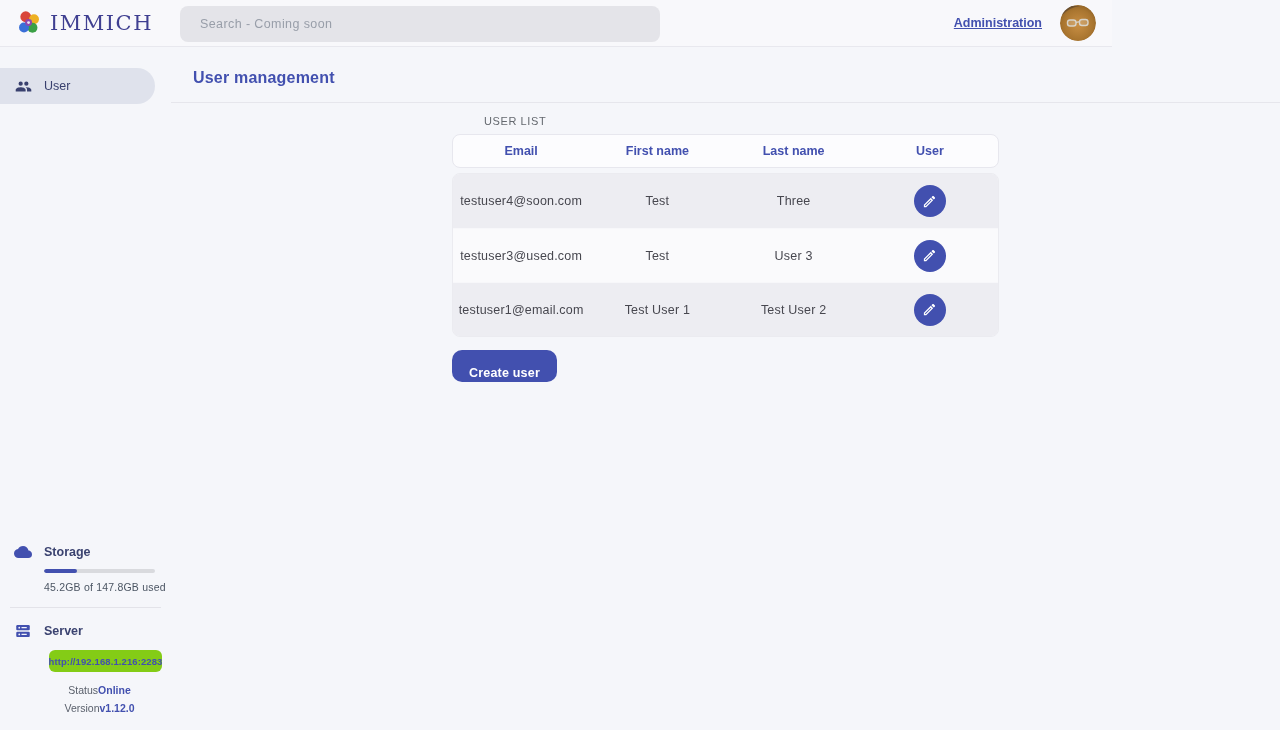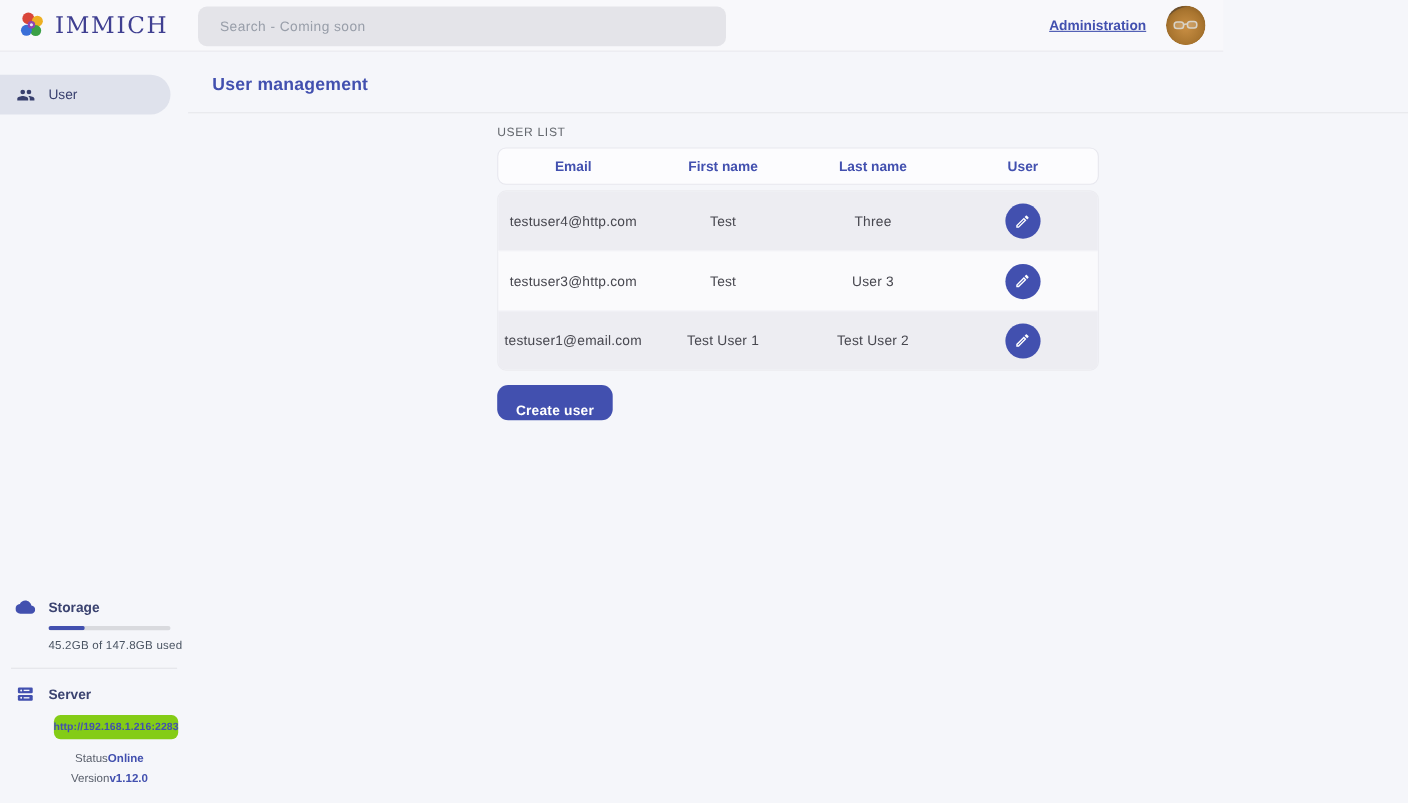--- a/index.html
+++ b/index.html
@@ -79,21 +79,21 @@
   
   .main { position:absolute; top:47px; left:171px; right:0; bottom:0; }
   .page-title {
     font-size:16px; font-weight:700; color:#4250af;
     padding:22px 0 0 22px; letter-spacing:0.2px;
   }
   .title-divider { border:none; border-top:1px solid #e6e6ec; margin-top:15px; }
 
   .content { padding-left:281px; }
   .section-label {
-    margin-top:12px; font-size:11px; color:#65696f; letter-spacing:0.6px; font-weight:500;
+    margin-top:12px; font-size:11px; color:#65696f; letter-spacing:0.6px; font-weight:500;margin-left:32px;
   }
   .user-table { width:547px; margin-top:7px; }
   .thead {
     height:34px; background:#fcfcfe; border:1px solid #e7e7ee; border-radius:8px;
     display:grid; grid-template-columns:repeat(4,1fr); align-items:center;
   }
   .th { text-align:center; font-size:12.5px; font-weight:700; color:#4250af; }
   .tbody { margin-top:5px; border-radius:8px; overflow:hidden; border:1px solid #ebebf0; }
   .tr {
     height:54px; display:grid; grid-template-columns:repeat(4,1fr); align-items:center;
@@ -219,36 +219,36 @@
       <div class="thead">
         <div class="th">Email</div>
         <div class="th">First name</div>
         <div class="th">Last name</div>
         <div class="th">User</div>
       </div>
 
       <div class="tbody">
 
         <div class="tr">
-          <div class="td">testuser4@http.com</div>
+          <div class="td">testuser4@soon.com</div>
           <div class="td">Test</div>
           <div class="td">Three</div>
           <div class="td">
             <button class="edit-btn">
               <span style="display:flex;">
                 <svg width="15" height="15" viewBox="0 0 24 24" fill="#ffffff">
                   <path d="M14.06,9L15,9.94L5.92,19H5V18.08L14.06,9M17.66,3C17.41,3 17.15,3.1 16.96,3.29L15.13,5.12L18.88,8.87L20.71,7.04C21.1,6.65 21.1,6 20.71,5.63L18.37,3.29C18.17,3.09 17.92,3 17.66,3M14.06,6.19L3,17.25V21H6.75L17.81,9.94L14.06,6.19Z"></path>
                 </svg>
               </span>
             </button>
           </div>
         </div>
 
         <div class="tr">
-          <div class="td">testuser3@http.com</div>
+          <div class="td">testuser3@used.com</div>
           <div class="td">Test</div>
           <div class="td">User 3</div>
           <div class="td">
             <button class="edit-btn">
               <span style="display:flex;">
                 <svg width="15" height="15" viewBox="0 0 24 24" fill="#ffffff">
                   <path d="M14.06,9L15,9.94L5.92,19H5V18.08L14.06,9M17.66,3C17.41,3 17.15,3.1 16.96,3.29L15.13,5.12L18.88,8.87L20.71,7.04C21.1,6.65 21.1,6 20.71,5.63L18.37,3.29C18.17,3.09 17.92,3 17.66,3M14.06,6.19L3,17.25V21H6.75L17.81,9.94L14.06,6.19Z"></path>
                 </svg>
               </span>
             </button>

